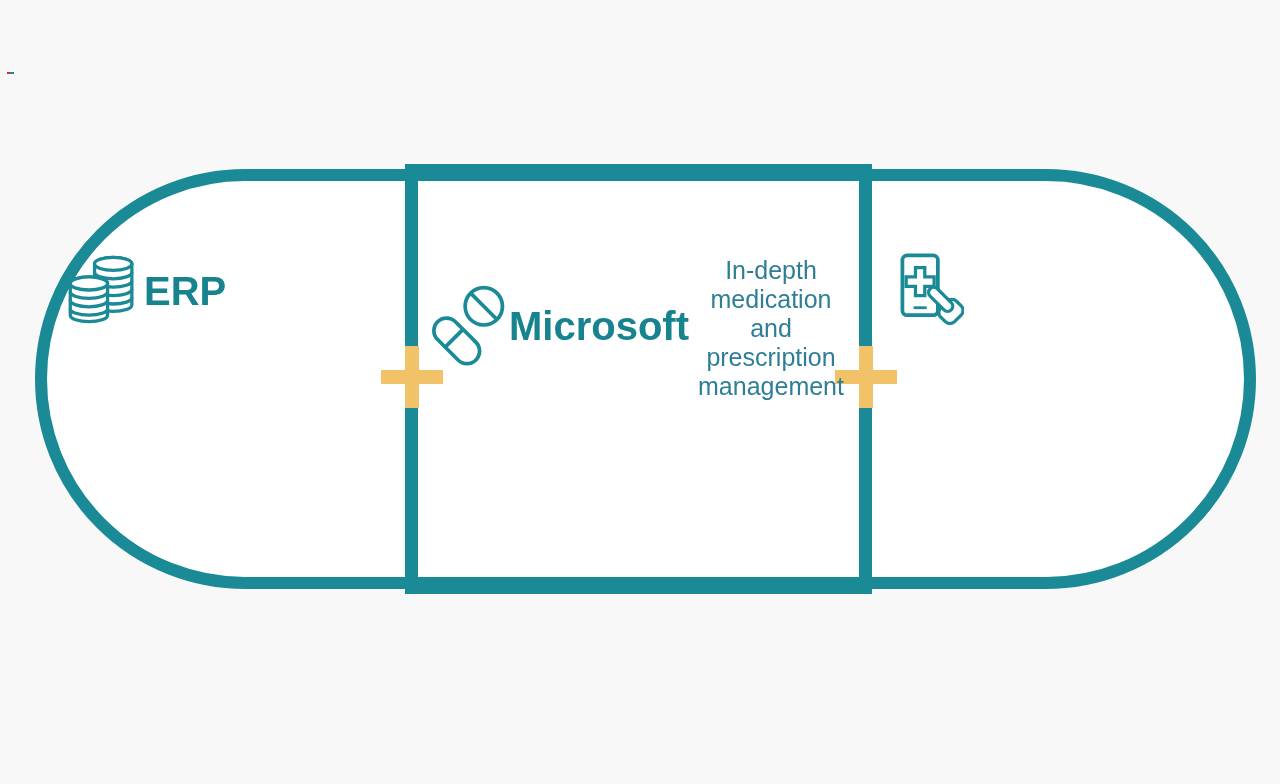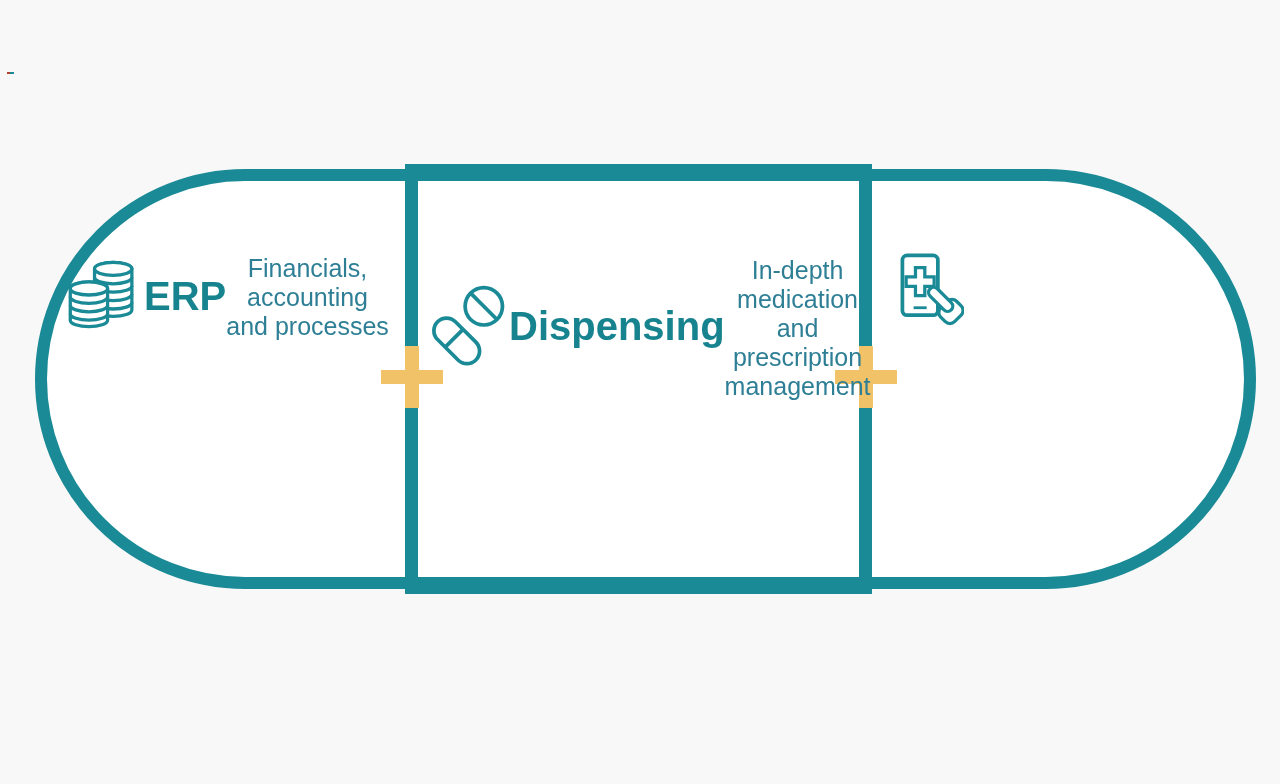--- a/index.html
+++ b/index.html
@@ -99,37 +99,34 @@
         <path d="M37,44 a20,7 0 0 0 40,0"></path>
         <path d="M37,53 a20,7 0 0 0 40,0"></path>
         <path d="M11,38 a20,7 0 0 1 40,0 V72 a20,7 0 0 1 -40,0 Z" fill="#ffffff"></path>
         <ellipse cx="31" cy="38" rx="20" ry="7" fill="#ffffff"></ellipse>
         <path d="M11,47 a20,7 0 0 0 40,0"></path>
         <path d="M11,56 a20,7 0 0 0 40,0"></path>
         <path d="M11,65 a20,7 0 0 0 40,0"></path>
       </svg>
     </div>
     <h2>ERP</h2>
-    <p>Financials,
-accounting
-and processes</p>
   </section>
 
   <section class="sec sec-2">
     <div class="icon">
       <svg viewBox="0 0 90 90" fill="none" stroke="#1a8a96" stroke-width="4">
         <circle cx="63" cy="25" r="20"></circle>
         <line x1="48.9" y1="10.9" x2="77.1" y2="39.1"></line>
         <g transform="rotate(-45 34 62)">
           <rect x="20.5" y="33" width="27" height="58" rx="13.5"></rect>
           <line x1="20.5" y1="58" x2="47.5" y2="58"></line>
         </g>
       </svg>
     </div>
-    <h2>Dispensing</h2>
+    <h2>Microsoft</h2>
     <p>In-depth
 medication and
 prescription
 management</p>
   </section>
 
   <section class="sec sec-3">
     <div class="icon">
       <svg viewBox="0 0 90 90" fill="none" stroke="#1a8a96">
         <rect x="24" y="8" width="38" height="64" rx="5" stroke-width="4" fill="#ffffff"></rect>

